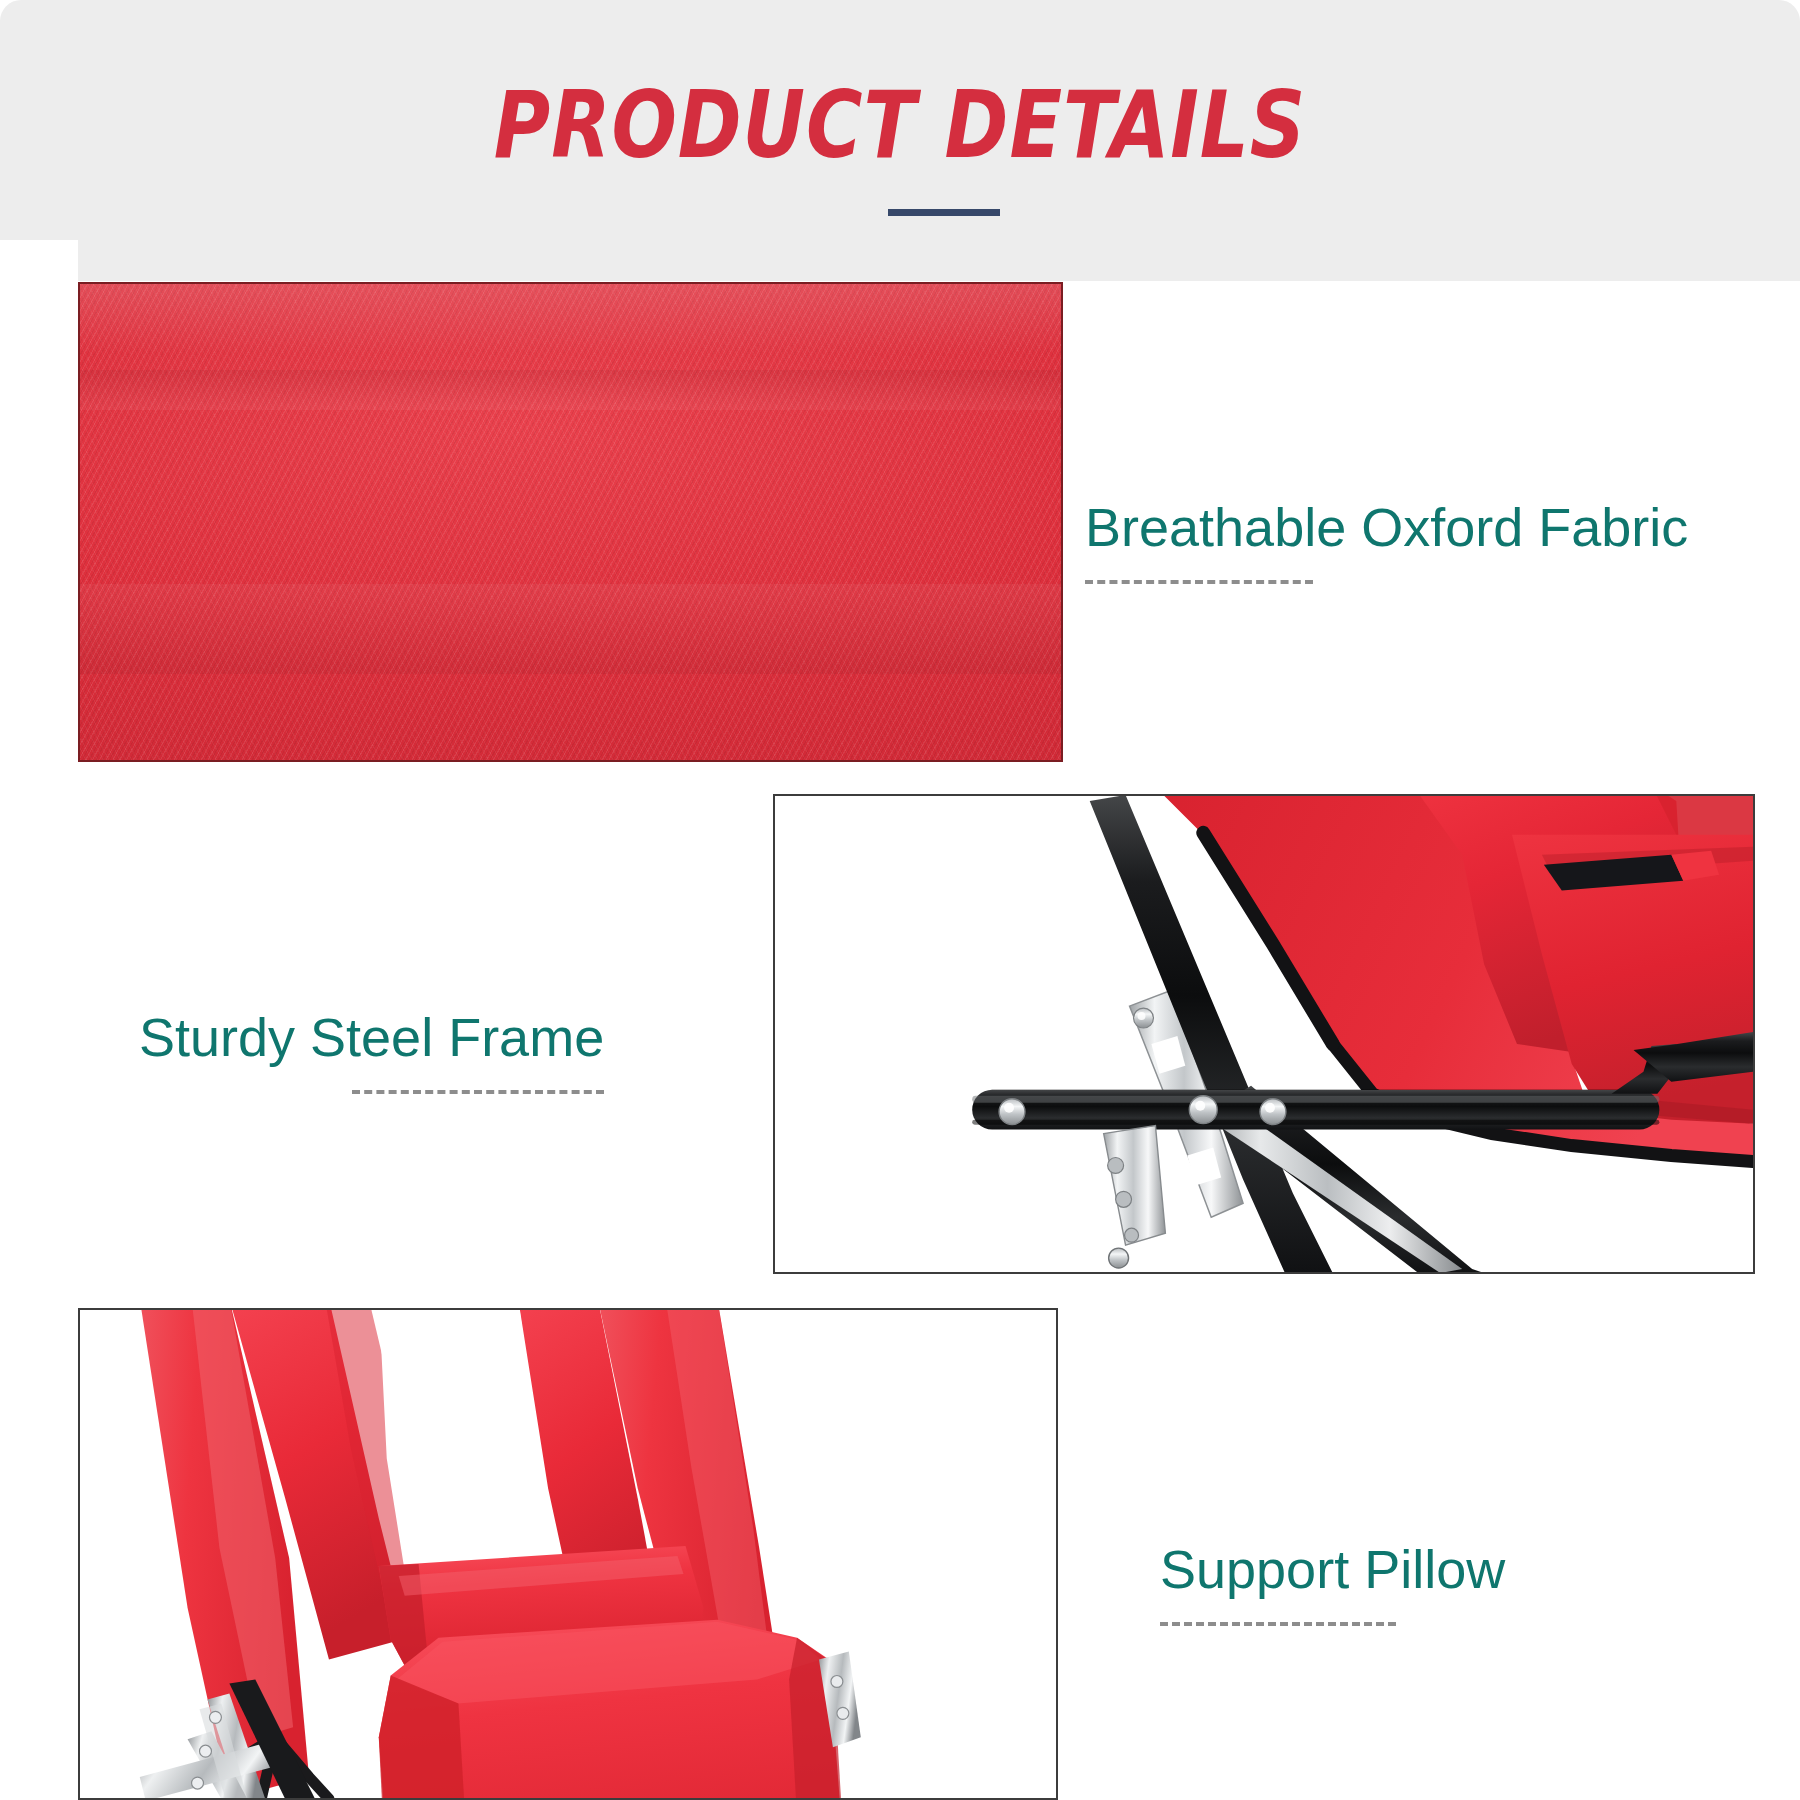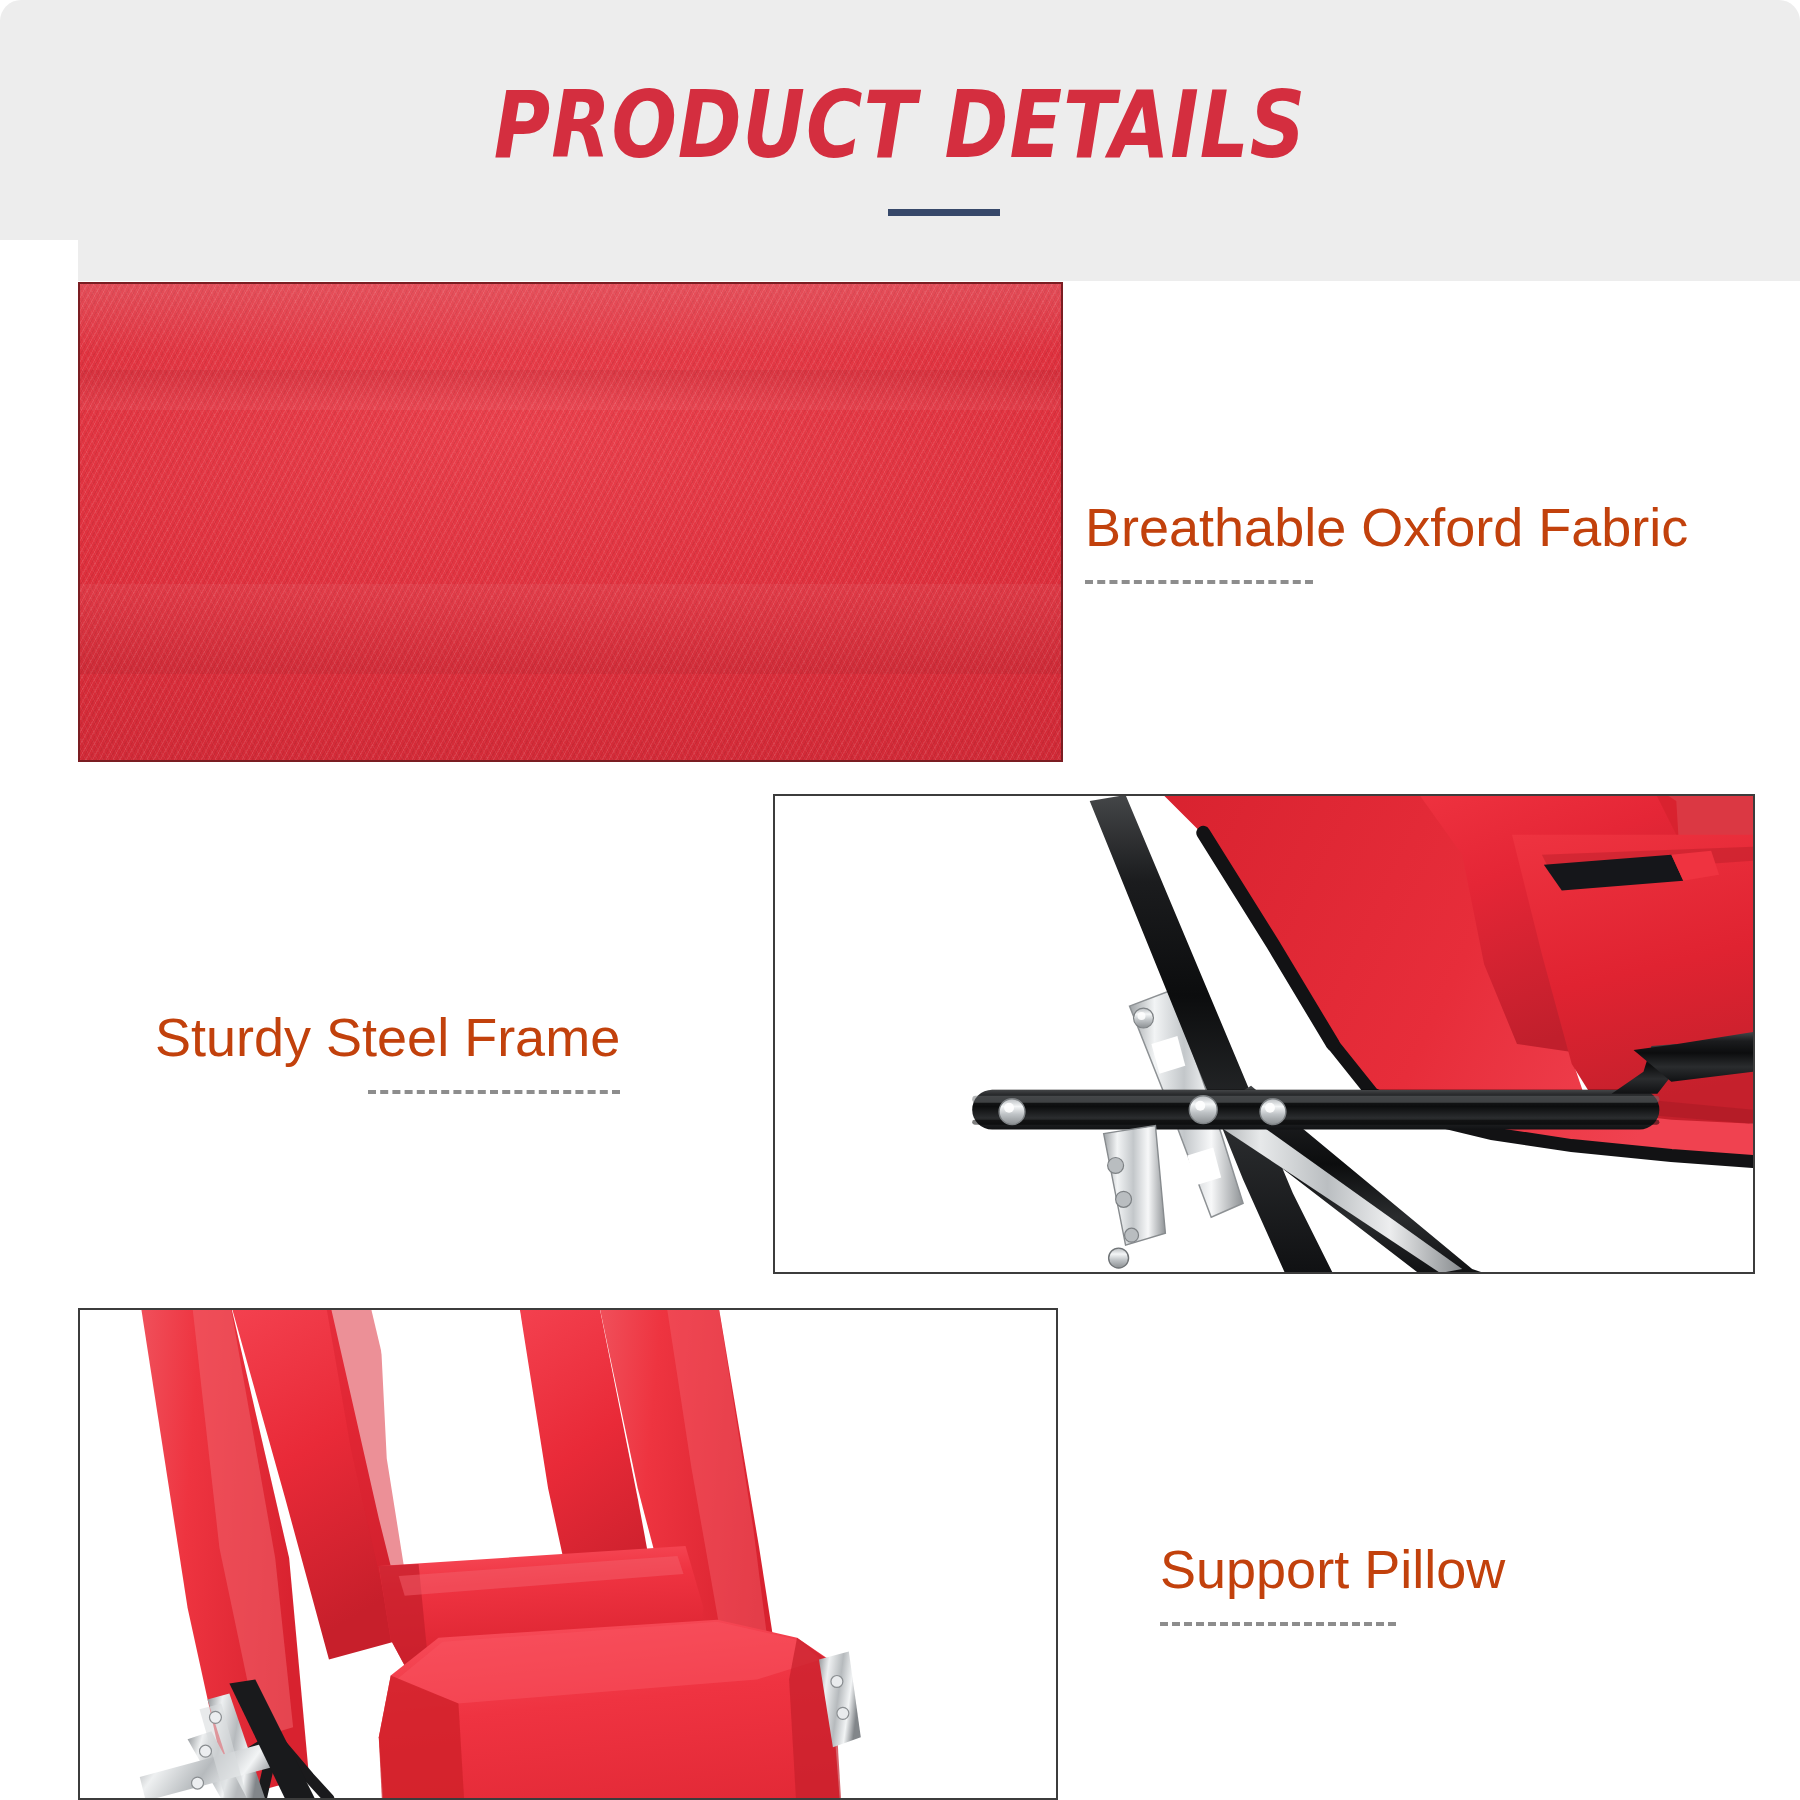--- a/index.html
+++ b/index.html
@@ -144,33 +144,33 @@
 
   
   .caption {
     position: absolute;
   }
   .caption-text {
     font-family: "Liberation Sans", sans-serif;
     font-size: 54px;
     line-height: 62px;
     font-weight: 400;
-    color: #c2410c;
+    color: #0f766e;
     white-space: nowrap;
   }
   .caption-dash {
     height: 0;
     border-top: 4px dashed #8d8d8d;
     margin-top: 22px;
   }
 
   #caption-fabric { left: 1085px; top: 496px; }
   #caption-fabric .caption-dash { width: 228px; }
 
-  #caption-frame  { left: 155px;  top: 1006px; text-align: right; }
+  #caption-frame  { left: 139px;  top: 1006px; text-align: right; }
   #caption-frame .caption-dash { width: 252px; margin-left: auto; }
 
   #caption-pillow { left: 1160px; top: 1538px; }
   #caption-pillow .caption-dash { width: 236px; }
 </style>
 </head>
 <body>
 
 <div id="page">
 

